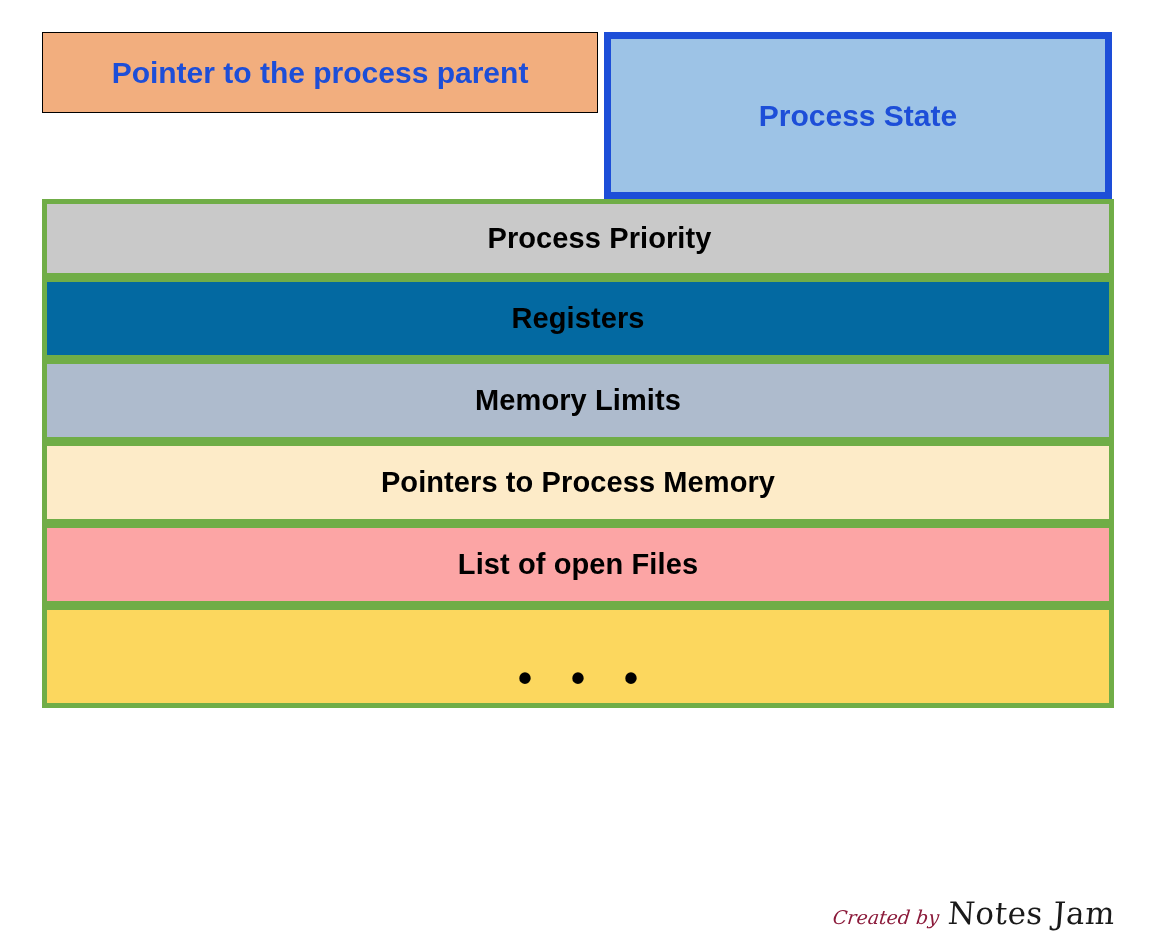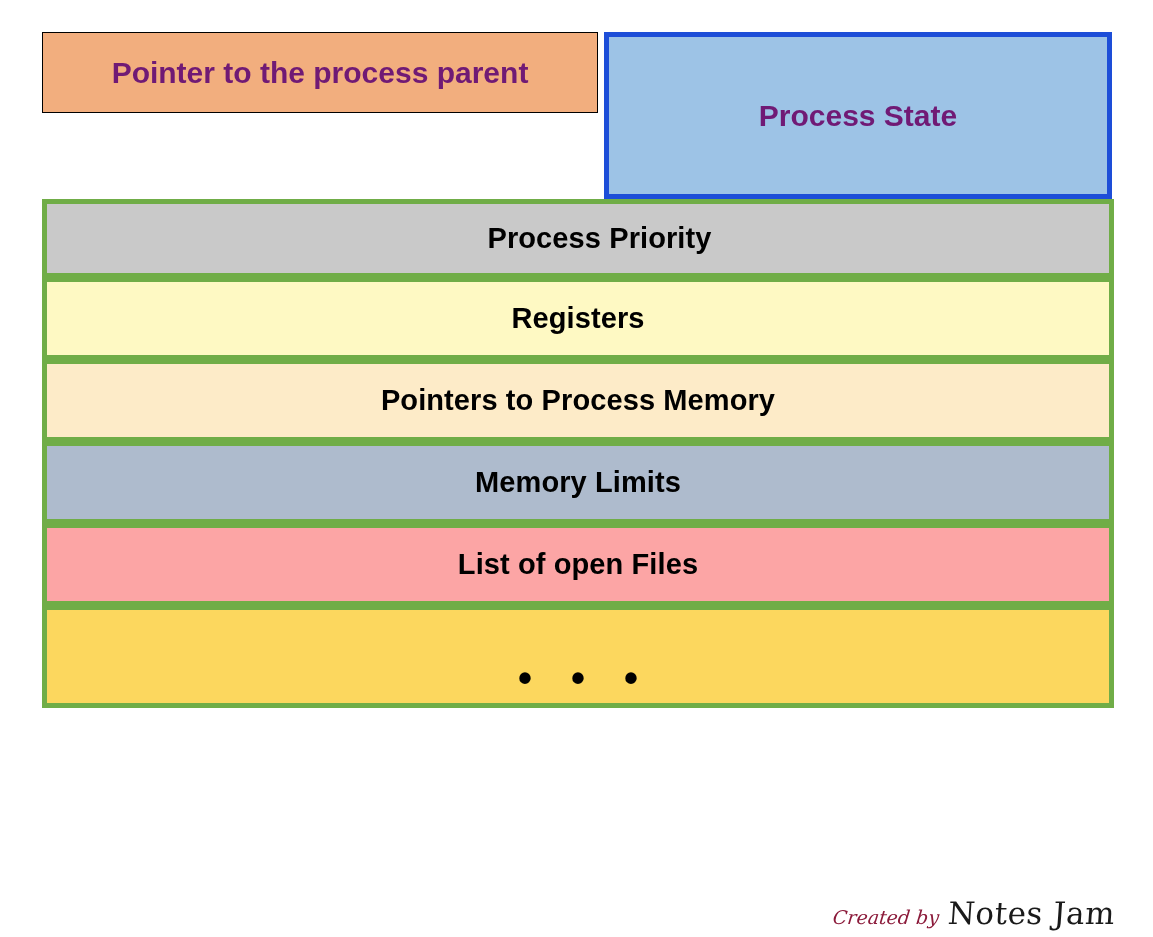--- a/index.html
+++ b/index.html
@@ -52,21 +52,21 @@
   .cell-parent { top: 0; background: #F2AE7E; }
   .cell-child  { top: 82px; background: #A9D18E; }
 
   .cell-state {
     position: absolute;
     left: 562px;
     top: 0;
     width: 508px;
     height: 167px;
     background: #9DC3E6;
-    border: 5px solid #1d4ed8;
+    border: 7px solid #1d4ed8;
     box-sizing: border-box;
     display: flex;
     align-items: center;
     justify-content: center;
   }
 
   
   .rows-stack {
     position: absolute;
     left: 42px;
@@ -88,21 +88,21 @@
     font-size: 29px;
     font-weight: bold;
     color: #000000;
     letter-spacing: 0.1px;
     text-align: center;
     line-height: 1;
   }
   .cell-label {
     font-size: 30px;
     font-weight: bold;
-    color: #701a75;
+    color: #1d4ed8;
     line-height: 1;
   }
 
   
   .ellipsis-row .row-label {
     font-size: 40px;
     letter-spacing: 14px;
     padding-top: 42px;
     padding-left: 14px;
   }
@@ -148,28 +148,28 @@
     <div class="cell-state">
       <span class="cell-label">Process State</span>
     </div>
 
   </div>
 
   <div class="rows-stack">
       <div class="pcb-row" style="background: rgb(201, 201, 201); height: 79px; border-color: rgb(112, 173, 71); padding-left: 43px;">
         <span class="row-label">Process Priority</span>
       </div>
-      <div class="pcb-row" style="background: #fef9c3; height: 83px; border-color: rgb(112, 173, 71);">
+      <div class="pcb-row" style="background: #0369a1; height: 83px; border-color: rgb(112, 173, 71);">
         <span class="row-label">Registers</span>
+      </div>
+      <div class="pcb-row" style="background: rgb(174, 187, 205); height: 83px; border-color: rgb(112, 173, 71);">
+        <span class="row-label">Memory Limits</span>
       </div>
       <div class="pcb-row" style="background: rgb(253, 235, 200); height: 83px; border-color: rgb(112, 173, 71);">
         <span class="row-label">Pointers to Process Memory</span>
-      </div>
-      <div class="pcb-row" style="background: rgb(174, 187, 205); height: 83px; border-color: rgb(112, 173, 71);">
-        <span class="row-label">Memory Limits</span>
       </div>
       <div class="pcb-row" style="background: #fca5a5; height: 83px; border-color: rgb(112, 173, 71);">
         <span class="row-label">List of open Files</span>
       </div>
       <div class="pcb-row ellipsis-row" style="background: rgb(252, 215, 94); height: 103px; border-color: rgb(112, 173, 71);">
         <span class="row-label">•  •  •</span>
       </div>
     </div>
 
   <div class="watermark">

